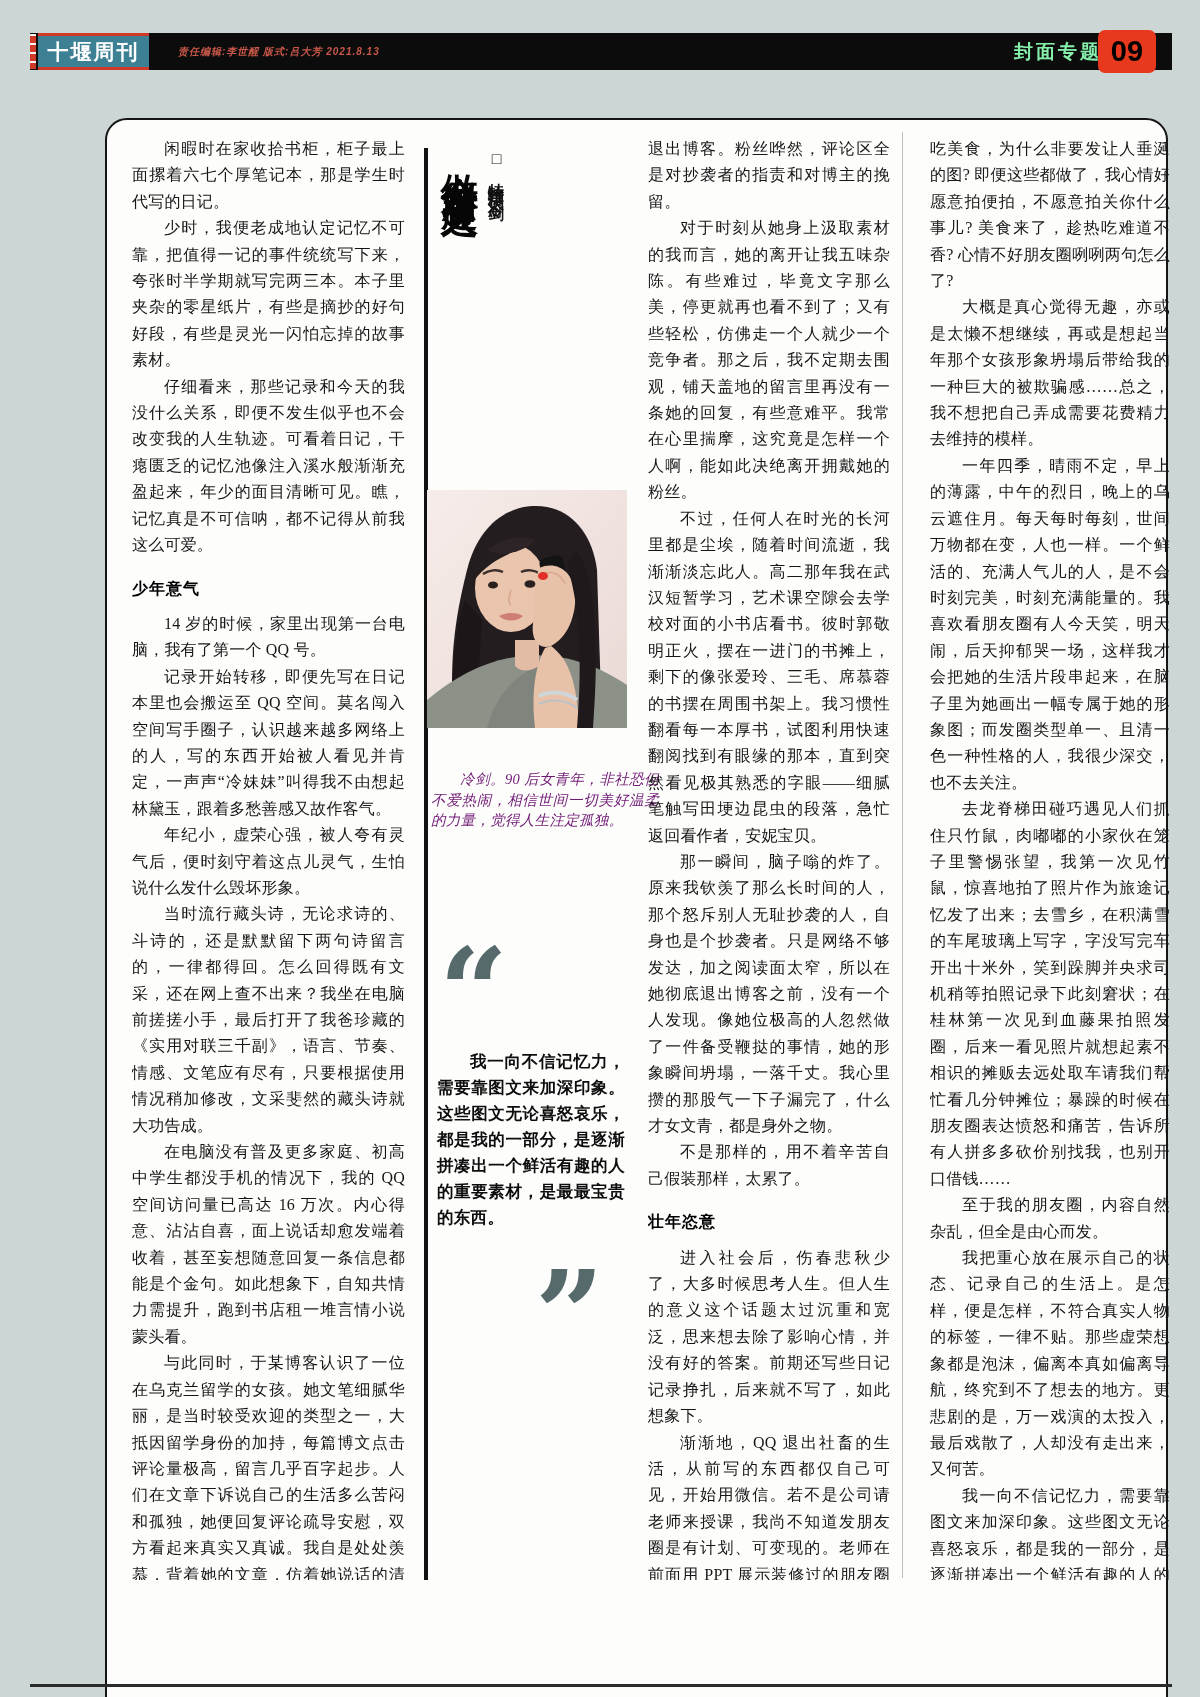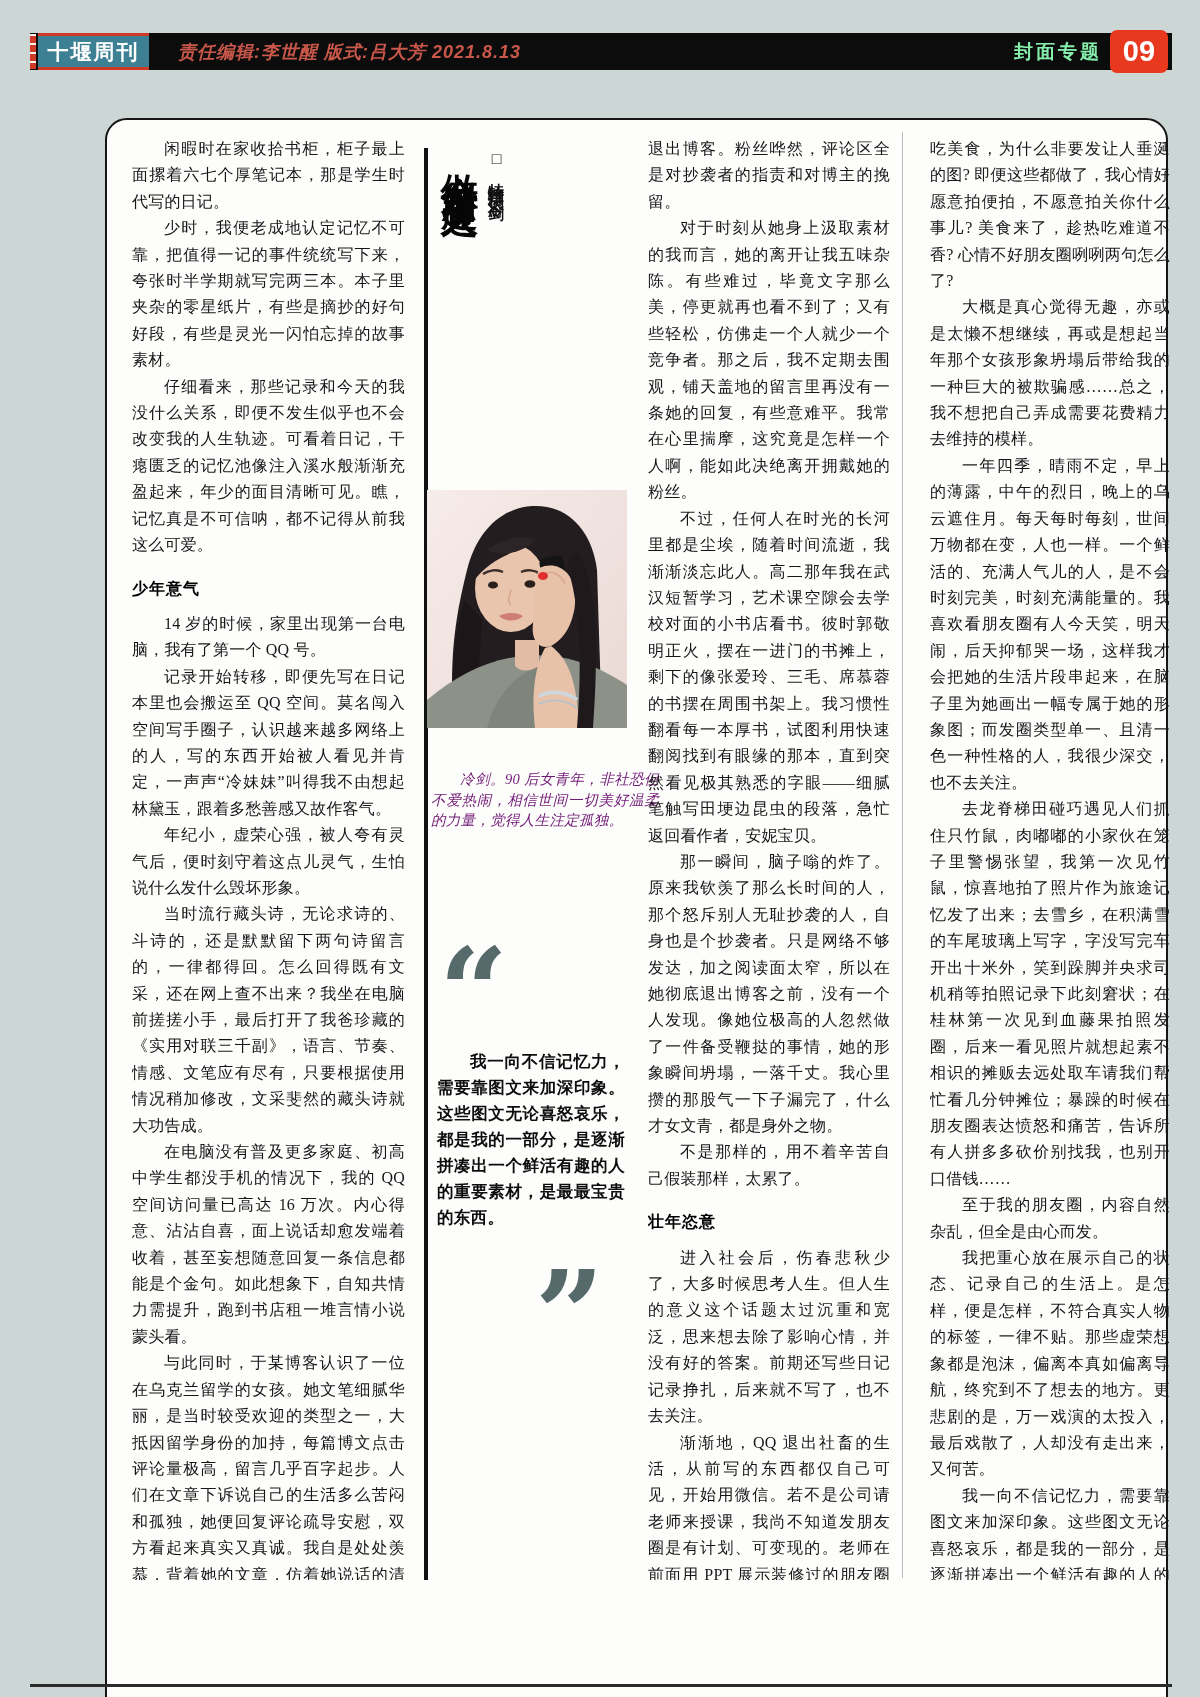--- a/index.html
+++ b/index.html
@@ -23,33 +23,33 @@
     background:var(--teal,#3e8093);
     border-top:3px solid var(--red,#cf3a28);border-bottom:3px solid var(--red,#cf3a28);
     box-sizing:border-box;display:flex;align-items:center;justify-content:center;
   }
   .masthead-box span{
     color:#fff;font-family:"Liberation Sans","DejaVu Sans",sans-serif;
     font-weight:bold;font-size:21px;letter-spacing:2px;white-space:nowrap;
   }
   .editor-line{
     position:absolute;left:148px;top:0;height:37px;display:flex;align-items:center;
-    color:var(--editor-red,#c9584a);font-size:18px;font-weight:bold;
+    color:var(--editor-red,#c9584a);font-size:10px;font-weight:bold;
     font-family:"Liberation Sans","DejaVu Sans",sans-serif;letter-spacing:1px;font-style:italic;
   }
   .section-title{
     position:absolute;right:70px;top:0;height:37px;display:flex;align-items:center;
     color:#86efac;font-size:19px;font-weight:bold;letter-spacing:3px;
     font-family:"Liberation Sans","DejaVu Sans",sans-serif;
   }
   .page-number{
-    position:absolute;right:4px;top:-3px;width:58px;height:43px;
+    position:absolute;right:16px;top:-3px;width:58px;height:43px;
     background:var(--red2,#e8391f);border-radius:7px;
     display:flex;align-items:center;justify-content:center;
-    color:#ffffff;font-size:29px;font-weight:bold;
+    color:#000000;font-size:29px;font-weight:bold;
     font-family:"Liberation Sans","DejaVu Sans",sans-serif;
   }
   .bottom-rule{position:absolute;left:30px;top:1684px;width:1142px;height:3px;background:#2b2b2b;}
 
   
   .frame{
     position:absolute;left:105px;top:118px;width:1063px;height:1664px;
     background:#fdfdfc;border:2.5px solid #151515;border-radius:22px;box-sizing:border-box;
   }
   .col{
@@ -186,21 +186,21 @@
   <div class="pull-quote">我一向不信记忆力，需要靠图文来加深印象。这些图文无论喜怒哀乐，都是我的一部分，是逐渐拼凑出一个鲜活有趣的人的重要素材，是最最宝贵的东西。</div>
   <div class="quote-close">”</div>
 
   <div class="col col-2">
       <p class="noindent">退出博客。粉丝哗然，评论区全是对抄袭者的指责和对博主的挽留。</p>
       <p>对于时刻从她身上汲取素材的我而言，她的离开让我五味杂陈。有些难过，毕竟文字那么美，停更就再也看不到了；又有些轻松，仿佛走一个人就少一个竞争者。那之后，我不定期去围观，铺天盖地的留言里再没有一条她的回复，有些意难平。我常在心里揣摩，这究竟是怎样一个人啊，能如此决绝离开拥戴她的粉丝。</p>
       <p>不过，任何人在时光的长河里都是尘埃，随着时间流逝，我渐渐淡忘此人。高二那年我在武汉短暂学习，艺术课空隙会去学校对面的小书店看书。彼时郭敬明正火，摆在一进门的书摊上，剩下的像张爱玲、三毛、席慕蓉的书摆在周围书架上。我习惯性翻看每一本厚书，试图利用快速翻阅找到有眼缘的那本，直到突然看见极其熟悉的字眼——细腻笔触写田埂边昆虫的段落，急忙返回看作者，安妮宝贝。</p>
       <p>那一瞬间，脑子嗡的炸了。原来我钦羡了那么长时间的人，那个怒斥别人无耻抄袭的人，自身也是个抄袭者。只是网络不够发达，加之阅读面太窄，所以在她彻底退出博客之前，没有一个人发现。像她位极高的人忽然做了一件备受鞭挞的事情，她的形象瞬间坍塌，一落千丈。我心里攒的那股气一下子漏完了，什么才女文青，都是身外之物。</p>
       <p>不是那样的，用不着辛苦自己假装那样，太累了。</p>
       <h3>壮年恣意</h3>
-      <p>进入社会后，伤春悲秋少了，大多时候思考人生。但人生的意义这个话题太过沉重和宽泛，思来想去除了影响心情，并没有好的答案。前期还写些日记记录挣扎，后来就不写了，也不去关注。</p>
+      <p>进入社会后，伤春悲秋少了，大多时候思考人生。但人生的意义这个话题太过沉重和宽泛，思来想去除了影响心情，并没有好的答案。前期还写些日记记录挣扎，后来就不写了，如此想象下。</p>
       <p>渐渐地，QQ 退出社畜的生活，从前写的东西都仅自己可见，开始用微信。若不是公司请老师来授课，我尚不知道发朋友圈是有计划、可变现的。老师在前面用 PPT 展示装修过的朋友圈和普通人朋友圈的区别：精装朋友圈图片整齐好看，发的文字积极向上、斗志满满；素人朋友圈内容纷杂，充斥着各种私人情绪，图片长宽不一，十分不和谐。</p>
     </div>
 
   <div class="divider"></div>
 
   <div class="col col-3">
       <p class="noindent">吃美食，为什么非要发让人垂涎的图? 即便这些都做了，我心情好愿意拍便拍，不愿意拍关你什么事儿? 美食来了，趁热吃难道不香? 心情不好朋友圈咧咧两句怎么了?</p>
       <p>大概是真心觉得无趣，亦或是太懒不想继续，再或是想起当年那个女孩形象坍塌后带给我的一种巨大的被欺骗感……总之，我不想把自己弄成需要花费精力去维持的模样。</p>
       <p>一年四季，晴雨不定，早上的薄露，中午的烈日，晚上的乌云遮住月。每天每时每刻，世间万物都在变，人也一样。一个鲜活的、充满人气儿的人，是不会时刻完美，时刻充满能量的。我喜欢看朋友圈有人今天笑，明天闹，后天抑郁哭一场，这样我才会把她的生活片段串起来，在脑子里为她画出一幅专属于她的形象图；而发圈类型单一、且清一色一种性格的人，我很少深交，也不去关注。</p>
       <p>去龙脊梯田碰巧遇见人们抓住只竹鼠，肉嘟嘟的小家伙在笼子里警惕张望，我第一次见竹鼠，惊喜地拍了照片作为旅途记忆发了出来；去雪乡，在积满雪的车尾玻璃上写字，字没写完车开出十米外，笑到跺脚并央求司机稍等拍照记录下此刻窘状；在桂林第一次见到血藤果拍照发圈，后来一看见照片就想起素不相识的摊贩去远处取车请我们帮忙看几分钟摊位；暴躁的时候在朋友圈表达愤怒和痛苦，告诉所有人拼多多砍价别找我，也别开口借钱……</p>

